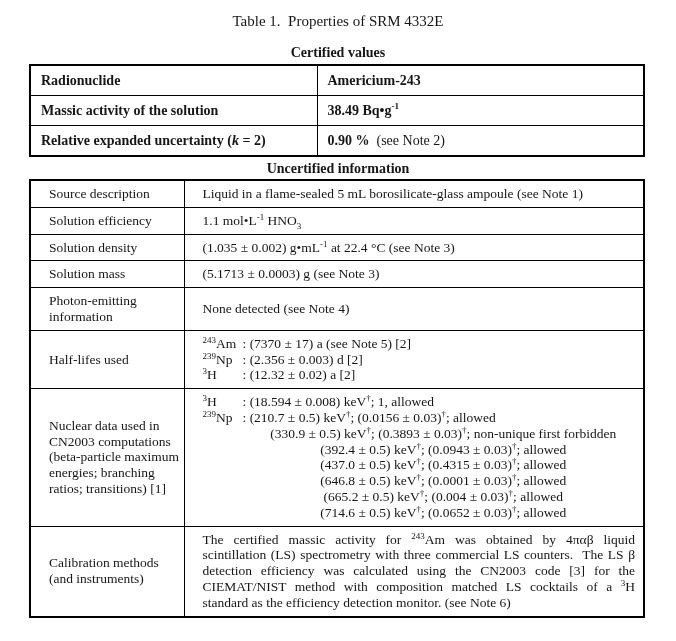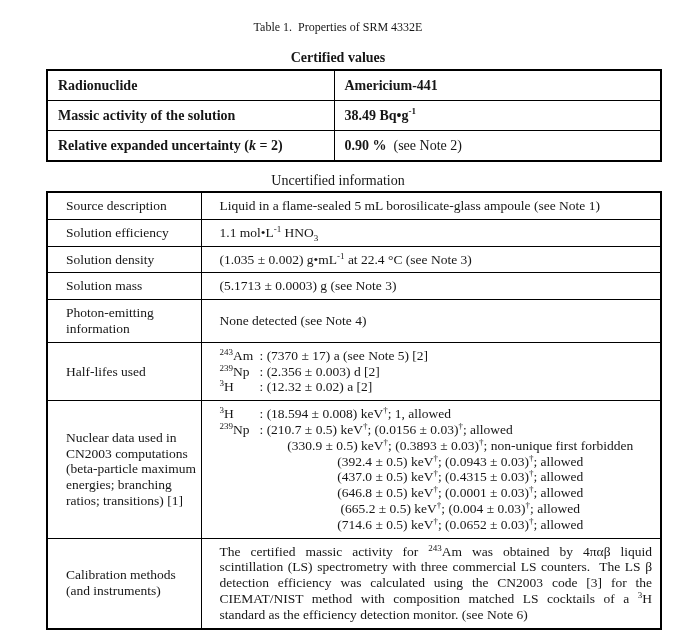--- a/index.html
+++ b/index.html
@@ -1,24 +1,24 @@
 <!DOCTYPE html>
 <html><head>
 <meta charset="utf-8">
 <style>
   html,body{margin:0;padding:0;}
   body{
     width:676px;height:641px;background:#ffffff;
     font-family:"Liberation Serif", serif;color:#161616;
     overflow:hidden;
   }
-  .title{text-align:center;padding-top:20px;font-size:12px;}
+  .title{text-align:center;padding-top:13px;font-size:15px;}
   .heading{text-align:center;font-size:14px;font-weight:bold;margin-top:15px;}
-  .subheading{text-align:center;font-size:14px;font-weight:normal;margin-top:11px;}
-  table{border-collapse:collapse;margin-left:46px;width:616px;table-layout:fixed;}
+  .subheading{text-align:center;font-size:14px;font-weight:bold;margin-top:4px;}
+  table{border-collapse:collapse;margin-left:29px;width:616px;table-layout:fixed;}
   #certified-table{margin-top:3px;border:2px solid #000;}
   #uncertified-table{margin-top:2px;border:2px solid #000;}
   td{border:1px solid #000;vertical-align:middle;}
   #certified-table td{font-weight:bold;font-size:14px;padding:6px 10px;line-height:17px;}
   #certified-table col.c1{width:287px;}
   #uncertified-table col.c1{width:154px;}
   #uncertified-table td{font-size:13.5px;line-height:15.8px;padding:5px 8px 5px 18px;}
   #uncertified-table td.lbl{padding-right:3px;}
   .norm{font-weight:normal;}
   sup{font-size:9px;line-height:0;}
@@ -36,21 +36,21 @@
 <div class="heading">Certified values</div>
 
 <table id="certified-table">
   <colgroup>
       <col class="c1">
       <col>
     </colgroup>
   <tbody>
       <tr>
         <td class="lbl">Radionuclide</td>
-        <td class="val">Americium-441</td>
+        <td class="val">Americium-243</td>
       </tr>
       <tr>
         <td class="lbl">Massic activity of the solution</td>
         <td class="val">38.49 Bq•g<sup>-1</sup></td>
       </tr>
       <tr>
         <td class="lbl">Relative expanded uncertainty (<i>k</i> = 2)</td>
         <td class="val">0.90 %<span class="norm">&nbsp; (see Note 2)</span></td>
       </tr>
     </tbody>

